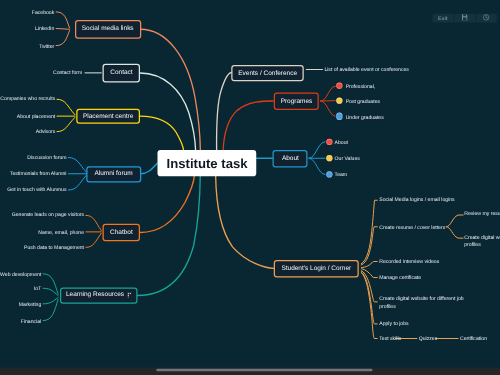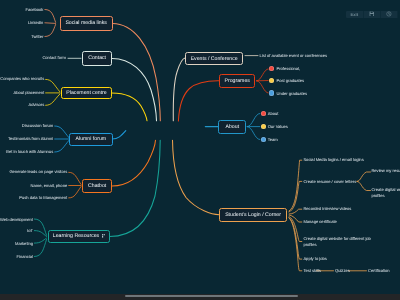--- a/index.html
+++ b/index.html
@@ -72,20 +72,23 @@
 <path d="M289.2 214.0 C 293 214 296 212 298.6 209.2 L 301.8 209.2" fill="none" stroke="#eda14e" stroke-width="0.80" stroke-linecap="round"></path>
 <path d="M289.2 215.0 C 293 215.5 296 219 298.6 222.0 L 301.8 222.0" fill="none" stroke="#eda14e" stroke-width="0.80" stroke-linecap="round"></path>
 <path d="M289.0 216.5 C 294 219 296 228 298.2 238 C 298.8 240.4 299 241.2 299.4 241.5 L 301.8 241.5" fill="none" stroke="#eda14e" stroke-width="0.80" stroke-linecap="round"></path>
 <path d="M289.0 217.5 C 294 221 296 236 297.8 250 C 298.4 255 298.8 258 299.4 259.1 L 301.8 259.1" fill="none" stroke="#eda14e" stroke-width="0.80" stroke-linecap="round"></path>
 <path d="M289.0 218.0 C 294 222 296 240 297.6 256 C 298.2 264 298.6 269.5 299.4 270.8 L 301.8 270.8" fill="none" stroke="#eda14e" stroke-width="0.80" stroke-linecap="round"></path>
 <path d="M357.0 181.4 C 361 181.4 361.5 174 366.5 172.0 L 370.5 172.0" fill="none" stroke="#eda14e" stroke-width="0.80" stroke-linecap="round"></path>
 <path d="M357.0 181.4 C 361 181.4 361.5 188.5 366.5 190.5 L 370.5 190.5" fill="none" stroke="#eda14e" stroke-width="0.80" stroke-linecap="round"></path>
 <path d="M316.5 270.8 L 333.5 270.8" fill="none" stroke="#eda14e" stroke-width="0.80" stroke-linecap="round"></path>
 <path d="M348.5 270.8 L 366.5 270.8" fill="none" stroke="#eda14e" stroke-width="0.80" stroke-linecap="round"></path>
 </svg>
+<div class="root" style="left:126px;top:120.4px;width:79.3px;height:20.5px">
+      <span>Institute task</span>
+    </div>
 <div class="node" style="left:59.5px;top:16.3px;width:53.3px;height:14.4px;border-color:#f08a5d">
       <span>Social media links</span>
     </div>
 <div class="node" style="left:81.8px;top:51.2px;width:30.7px;height:14.6px;border-color:#dbe8e3">
       <span>Contact</span>
     </div>
 <div class="node" style="left:61.2px;top:86.6px;width:50.7px;height:12.6px;border-color:#ffd60a">
       <span>Placement centre</span>
     </div>
 <div class="node" style="left:68.9px;top:132.6px;width:43.9px;height:13px;border-color:#1e9bdd">

